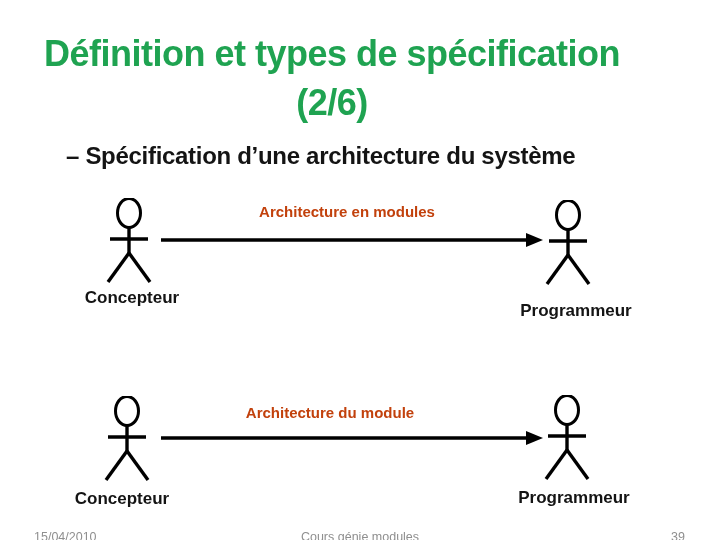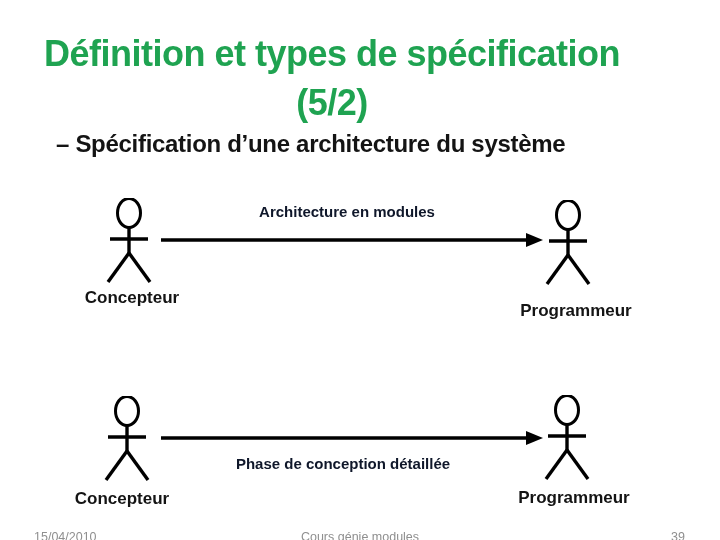--- a/index.html
+++ b/index.html
@@ -23,43 +23,44 @@
     text-align: center;
     color: #1fa351;
     font-weight: 700;
     font-size: 36px;
     line-height: 49px;
     letter-spacing: -0.5px;
     margin-top: 6px;
   }
   .bullet {
     position: absolute;
-    left: 56px;
+    left: 66px;
     color: #141414;
     font-weight: 700;
     font-size: 24px;
     letter-spacing: -0.3px;
     white-space: nowrap;
+    margin-top: 12px;
   }
   .bullet-1 { top: 130px; }
   .bullet-2 { top: 334px; }
   .stick-figure {
     position: absolute;
     width: 60px;
     height: 88px;
   }
   .arrow-svg {
     position: absolute;
     width: 382px;
     height: 18px;
   }
   .diagram-label {
     position: absolute;
     transform: translateX(-50%);
-    color: #0f172a;
+    color: #c2410c;
     font-weight: 700;
     font-size: 15px;
     white-space: nowrap;
   }
   .actor-label {
     position: absolute;
     transform: translateX(-50%);
     color: #141414;
     font-weight: 700;
     font-size: 17px;
@@ -77,21 +78,21 @@
   .footer-course { left: 360px; transform: translateX(-50%); }
   .footer-page { right: 35px; text-align: left; }
 </style>
 </head>
 <body>
 
 <div class="slide">
 
   <div class="title-wrap">
     <div>Définition et types de spécification</div>
-    <div>(5/2)</div>
+    <div>(2/6)</div>
   </div>
 
   <div class="bullet bullet-1">– Spécification d’une architecture du système</div>
 
   <svg class="stick-figure" style="left:99px; top:198px;" viewBox="0 0 60 88">
     <ellipse cx="30" cy="15" rx="11.5" ry="14.5" fill="none" stroke="#000" stroke-width="3"></ellipse>
     <line x1="30" y1="29.5" x2="30" y2="58" stroke="#000" stroke-width="3.4"></line>
     <line x1="11" y1="41" x2="49" y2="41" stroke="#000" stroke-width="3.4"></line>
     <line x1="30" y1="55" x2="9" y2="84" stroke="#000" stroke-width="3.4"></line>
     <line x1="30" y1="55" x2="51" y2="84" stroke="#000" stroke-width="3.4"></line>
@@ -129,21 +130,21 @@
   </svg>
 
   <svg class="stick-figure" style="left:537px; top:395px;" viewBox="0 0 60 88">
     <ellipse cx="30" cy="15" rx="11.5" ry="14.5" fill="none" stroke="#000" stroke-width="3"></ellipse>
     <line x1="30" y1="29.5" x2="30" y2="58" stroke="#000" stroke-width="3.4"></line>
     <line x1="11" y1="41" x2="49" y2="41" stroke="#000" stroke-width="3.4"></line>
     <line x1="30" y1="55" x2="9" y2="84" stroke="#000" stroke-width="3.4"></line>
     <line x1="30" y1="55" x2="51" y2="84" stroke="#000" stroke-width="3.4"></line>
   </svg>
 
-  <div class="diagram-label" style="left:343px; top:455px;">Phase de conception détaillée</div>
+  <div class="diagram-label" style="left:330px; top:404px;">Architecture du module</div>
   <div class="actor-label" style="left:122px; top:489px;">Concepteur</div>
   <div class="actor-label" style="left:574px; top:488px;">Programmeur</div>
 
   <div class="footer-text footer-date">15/04/2010</div>
   <div class="footer-text footer-course">Cours génie modules</div>
   <div class="footer-text footer-page">39</div>
 
 </div>
 
 </body></html>

